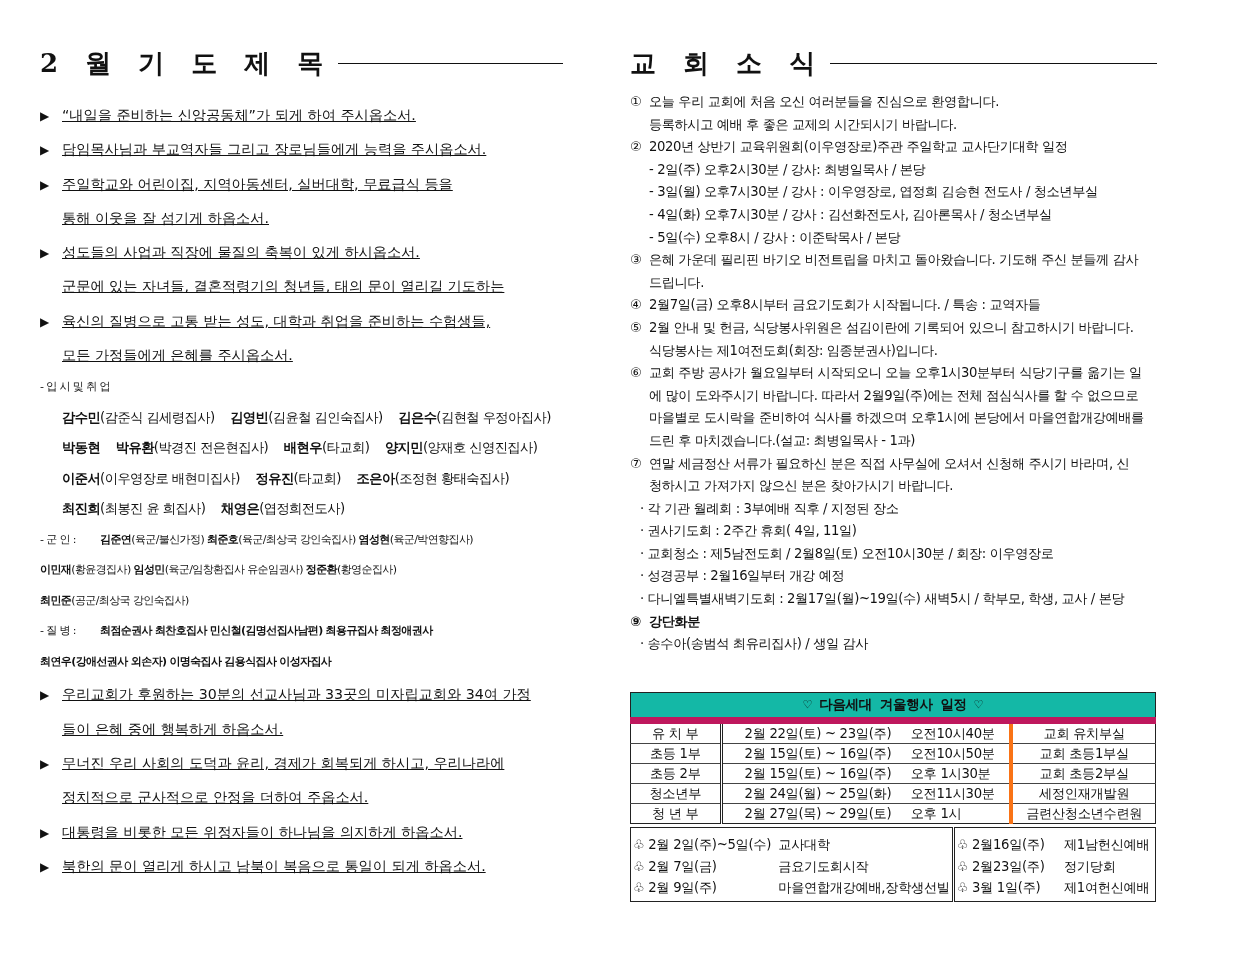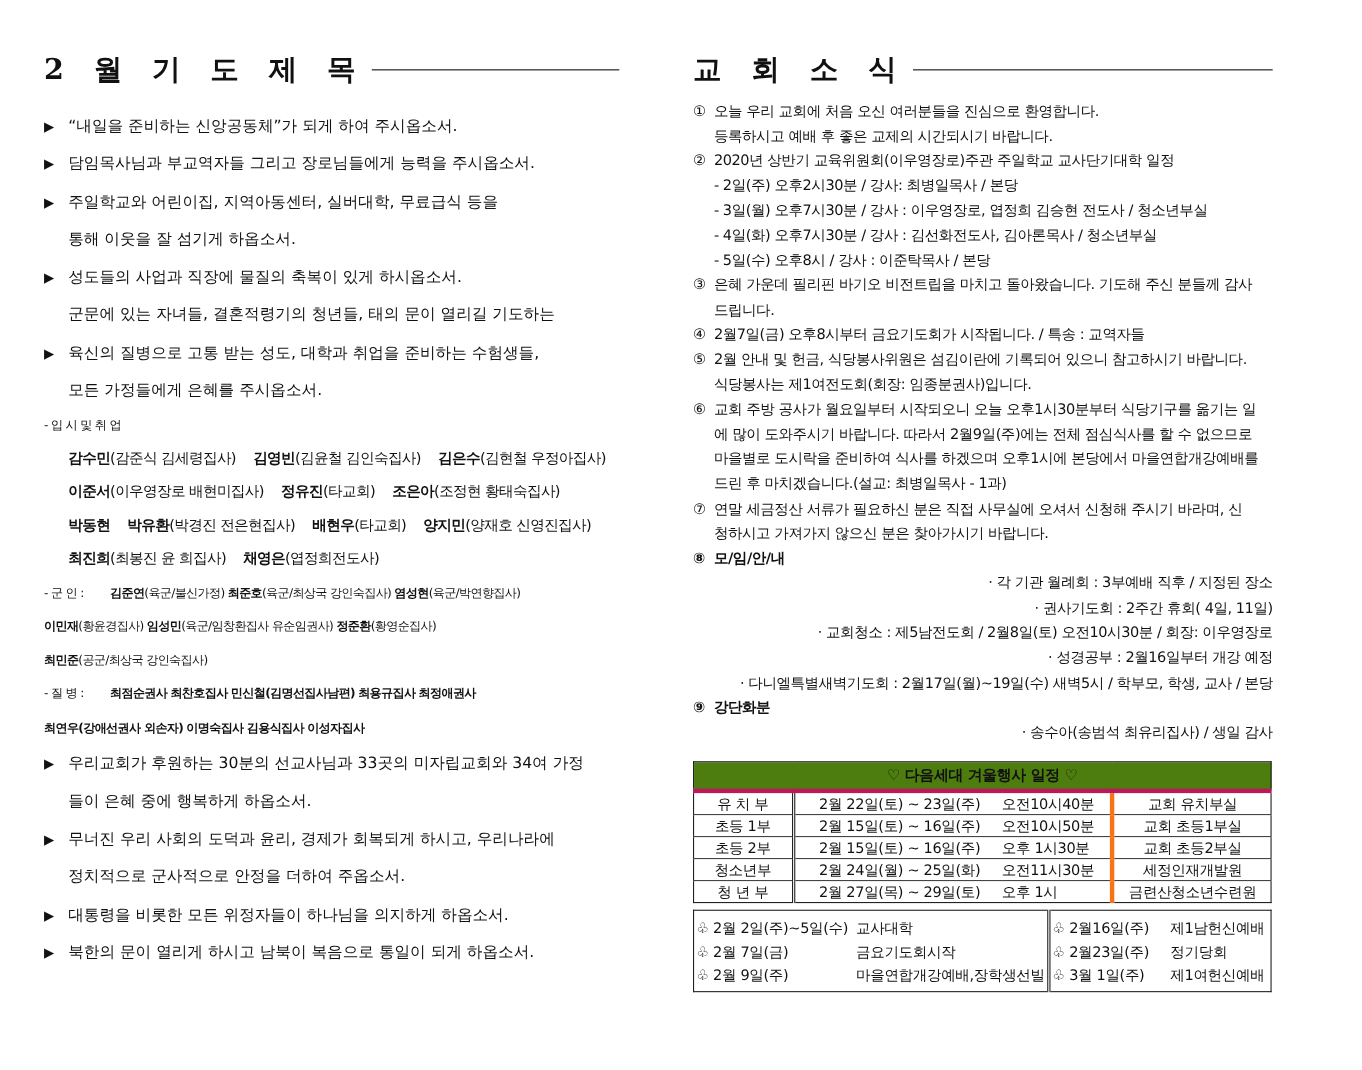--- a/index.html
+++ b/index.html
@@ -16,43 +16,43 @@
     .heading .title {
       font-family: "DejaVu Serif", "Liberation Serif", serif;
       font-weight: bold; font-size: 26px; letter-spacing: 9px; white-space: nowrap;
     }
     .heading .rule { height: 1px; background: #111; flex: 1; margin-left: 6px; }
     .left .heading { left: 0; width: 523px; }
     .right .heading { left: 0; width: 527px; }
 
     
     .prayers { position: absolute; top: 100px; left: 0; width: 525px; font-size: 14.2px; }
-    .line { height: 34.3px; line-height: 30px; white-space: nowrap; }
+    .line { height: 34.3px; line-height: 30px; white-space: nowrap; text-decoration: underline; }
     .bullet { display: inline-block; width: 22px; font-size: 12px; }
     .indent { padding-left: 22px; }
     .names { height: 30.5px; line-height: 26px; padding-left: 22px; font-size: 13.3px; white-space: nowrap; letter-spacing: -0.6px; }
     .names b { font-weight: bold; }
     .names .gap { display: inline-block; width: 12px; }
     .sub { height: 30.5px; line-height: 26px; font-size: 11px; white-space: nowrap; letter-spacing: -0.6px; }
     .sub .lab { display: inline-block; width: 60px; }
     .sub b { font-weight: bold; }
 
     
     .news { position: absolute; top: 91px; left: 0; width: 527px; font-size: 13.2px; letter-spacing: -0.4px; }
     .nl { height: 22.6px; line-height: 22px; white-space: nowrap; }
     .nl .num { display: inline-block; width: 19px; }
     .nl.ind { padding-left: 19px; }
     .nl.dash { padding-left: 19px; }
-    .nl.dot { padding-left: 10px; text-align: right; }
+    .nl.dot { padding-left: 10px; }
     .nl.bold { font-weight: bold; }
 
     
     table { border-collapse: collapse; font-size: 13.2px; letter-spacing: -0.3px; }
     .winter { position: absolute; top: 692px; left: 0; width: 526px; border: 1px solid #222; }
-    .winter th { background: #4d7c0f; font-weight: bold; height: 22px; border-bottom: 4px solid #be185d; font-size: 13.5px; }
+    .winter th { background: #14b8a6; font-weight: bold; height: 22px; border-bottom: 7px solid #be185d; font-size: 13.5px; font-family: Liberation Mono, monospace; }
     .winter td { height: 19px; border-top: 1px solid #444; padding: 0; white-space: nowrap; }
     .winter td.dep { width: 92px; text-align: center; border-right: 3px double #222; }
     .winter td.date { width: 168px; padding-left: 22px; }
     .winter td.time { width: 100px; }
     .winter td.place { width: 144px; text-align: center; border-left: 4px solid #f97316; }
 
     .pastor { position: absolute; top: 827px; left: 0; width: 526px; border: 1px solid #222; }
     .pastor th { font-weight: bold; height: 28px; letter-spacing: 24px; font-size: 15px; border-bottom: 1px solid #222; }
     .pastor td { vertical-align: top; padding: 6px 2px 2px 2px; }
     .pastor td.lcol { width: 305px; border-right: 3px double #222; }
@@ -80,29 +80,29 @@
     <div class="line"><span class="bullet">▶</span><span>육신의 질병으로 고통 받는 성도, 대학과 취업을 준비하는 수험생들,</span></div>
     <div class="line indent">모든 가정들에게 은혜를 주시옵소서.</div>
 
     <div class="sub">- 입 시  및  취 업</div>
     <div class="names">
       <b>감수민</b><span>(감준식 김세령집사)</span><span class="gap"></span>
       <b>김영빈</b><span>(김윤철 김인숙집사)</span><span class="gap"></span>
       <b>김은수</b><span>(김현철 우정아집사)</span>
     </div>
     <div class="names">
-      <b>이준서</b><span>(이우영장로 배현미집사)</span><span class="gap"></span>
-      <b>정유진</b><span>(타교회)</span><span class="gap"></span>
-      <b>조은아</b><span>(조정현 황태숙집사)</span>
-    </div>
-    <div class="names">
       <b>박동현</b><span class="gap"></span>
       <b>박유환</b><span>(박경진 전은현집사)</span><span class="gap"></span>
       <b>배현우</b><span>(타교회)</span><span class="gap"></span>
       <b>양지민</b><span>(양재호 신영진집사)</span>
+    </div>
+    <div class="names">
+      <b>이준서</b><span>(이우영장로 배현미집사)</span><span class="gap"></span>
+      <b>정유진</b><span>(타교회)</span><span class="gap"></span>
+      <b>조은아</b><span>(조정현 황태숙집사)</span>
     </div>
     <div class="names">
       <b>최진희</b><span>(최봉진 윤 희집사)</span><span class="gap"></span>
       <b>채영은</b><span>(엽정희전도사)</span>
     </div>
 
     <div class="sub">
       <span class="lab">- 군 인 :</span><b>김준연</b><span>(육군/불신가정)</span>
       <b>최준호</b><span>(육군/최상국 강인숙집사)</span>
       <b>염성현</b><span>(육군/박연향집사)</span>
@@ -157,21 +157,20 @@
     <div class="nl ind">드립니다.</div>
     <div class="nl"><span class="num">④</span><span>2월7일(금) 오후8시부터 금요기도회가 시작됩니다. / 특송 : 교역자들</span></div>
     <div class="nl"><span class="num">⑤</span><span>2월 안내 및 헌금, 식당봉사위원은 섬김이란에 기록되어 있으니 참고하시기 바랍니다.</span></div>
     <div class="nl ind">식당봉사는 제1여전도회(회장: 임종분권사)입니다.</div>
     <div class="nl"><span class="num">⑥</span><span>교회 주방 공사가 월요일부터 시작되오니 오늘 오후1시30분부터 식당기구를 옮기는 일</span></div>
     <div class="nl ind">에 많이 도와주시기 바랍니다. 따라서 2월9일(주)에는 전체 점심식사를 할 수 없으므로</div>
     <div class="nl ind">마을별로 도시락을 준비하여 식사를 하겠으며 오후1시에 본당에서 마을연합개강예배를</div>
     <div class="nl ind">드린 후 마치겠습니다.(설교: 최병일목사 - 1과)</div>
     <div class="nl"><span class="num">⑦</span><span>연말 세금정산 서류가 필요하신 분은 직접 사무실에 오셔서 신청해 주시기 바라며, 신</span></div>
     <div class="nl ind">청하시고 가져가지 않으신 분은 찾아가시기 바랍니다.</div>
-    <div class="nl bold"><span class="num">⑧</span><span>모/임/안/내</span></div>
     <div class="nl dot">· 각 기관 월례회 : 3부예배 직후 / 지정된 장소</div>
     <div class="nl dot">· 권사기도회 : 2주간 휴회( 4일, 11일)</div>
     <div class="nl dot">· 교회청소 : 제5남전도회 / 2월8일(토) 오전10시30분 / 회장: 이우영장로</div>
     <div class="nl dot">· 성경공부 : 2월16일부터 개강 예정</div>
     <div class="nl dot">· 다니엘특별새벽기도회 : 2월17일(월)~19일(수) 새벽5시 / 학부모, 학생, 교사 / 본당</div>
     <div class="nl bold"><span class="num">⑨</span><span>강단화분</span></div>
     <div class="nl dot">· 송수아(송범석 최유리집사) / 생일 감사</div>
   </div>
 
   <table class="winter">

